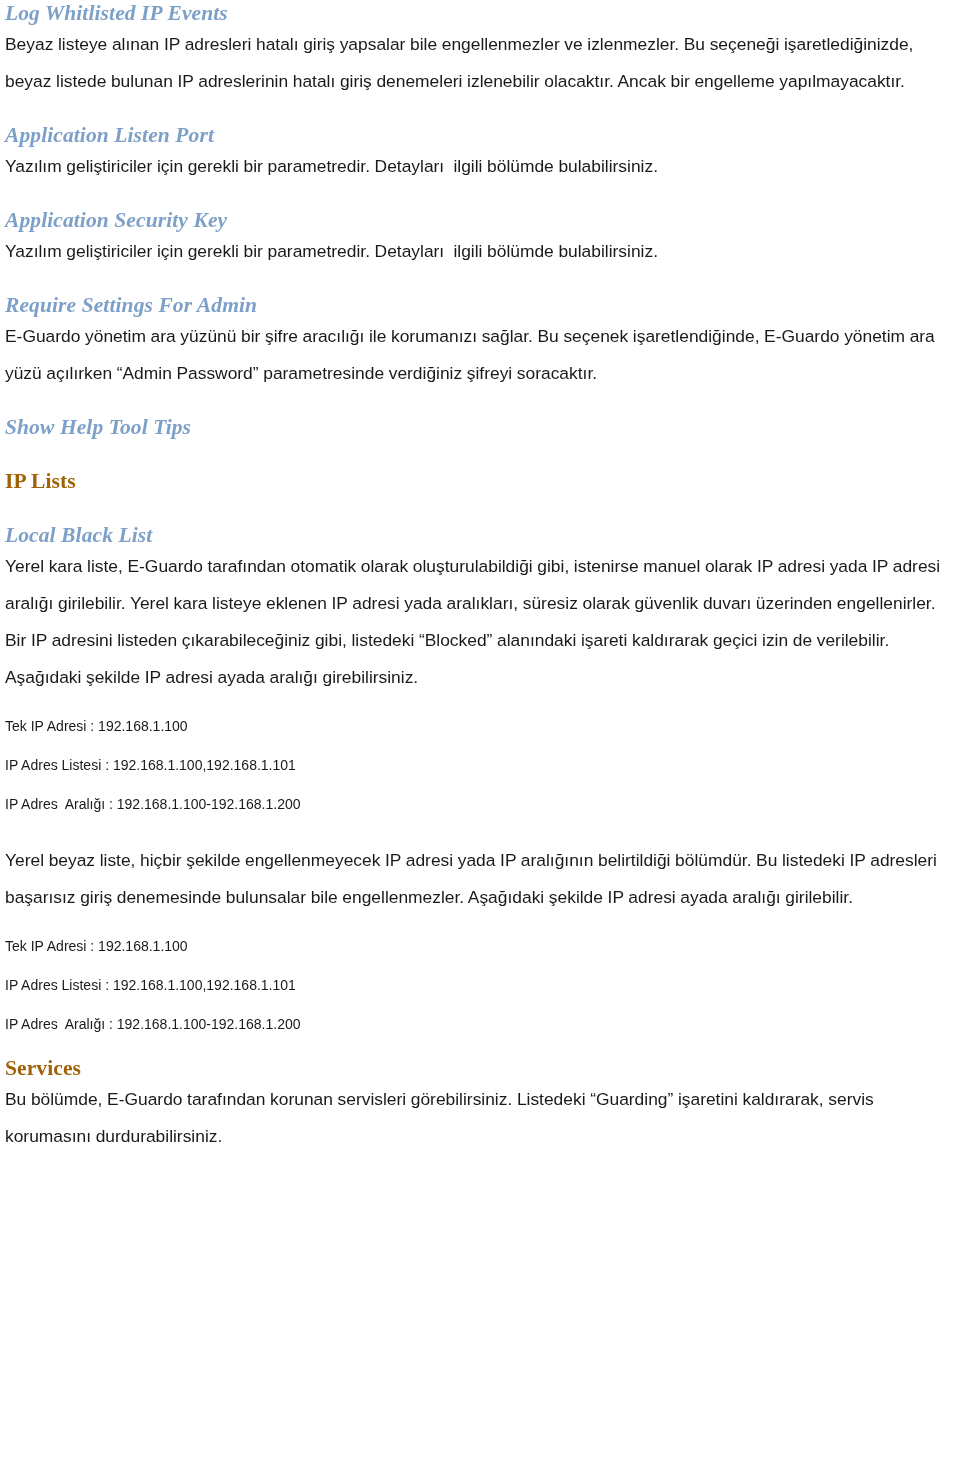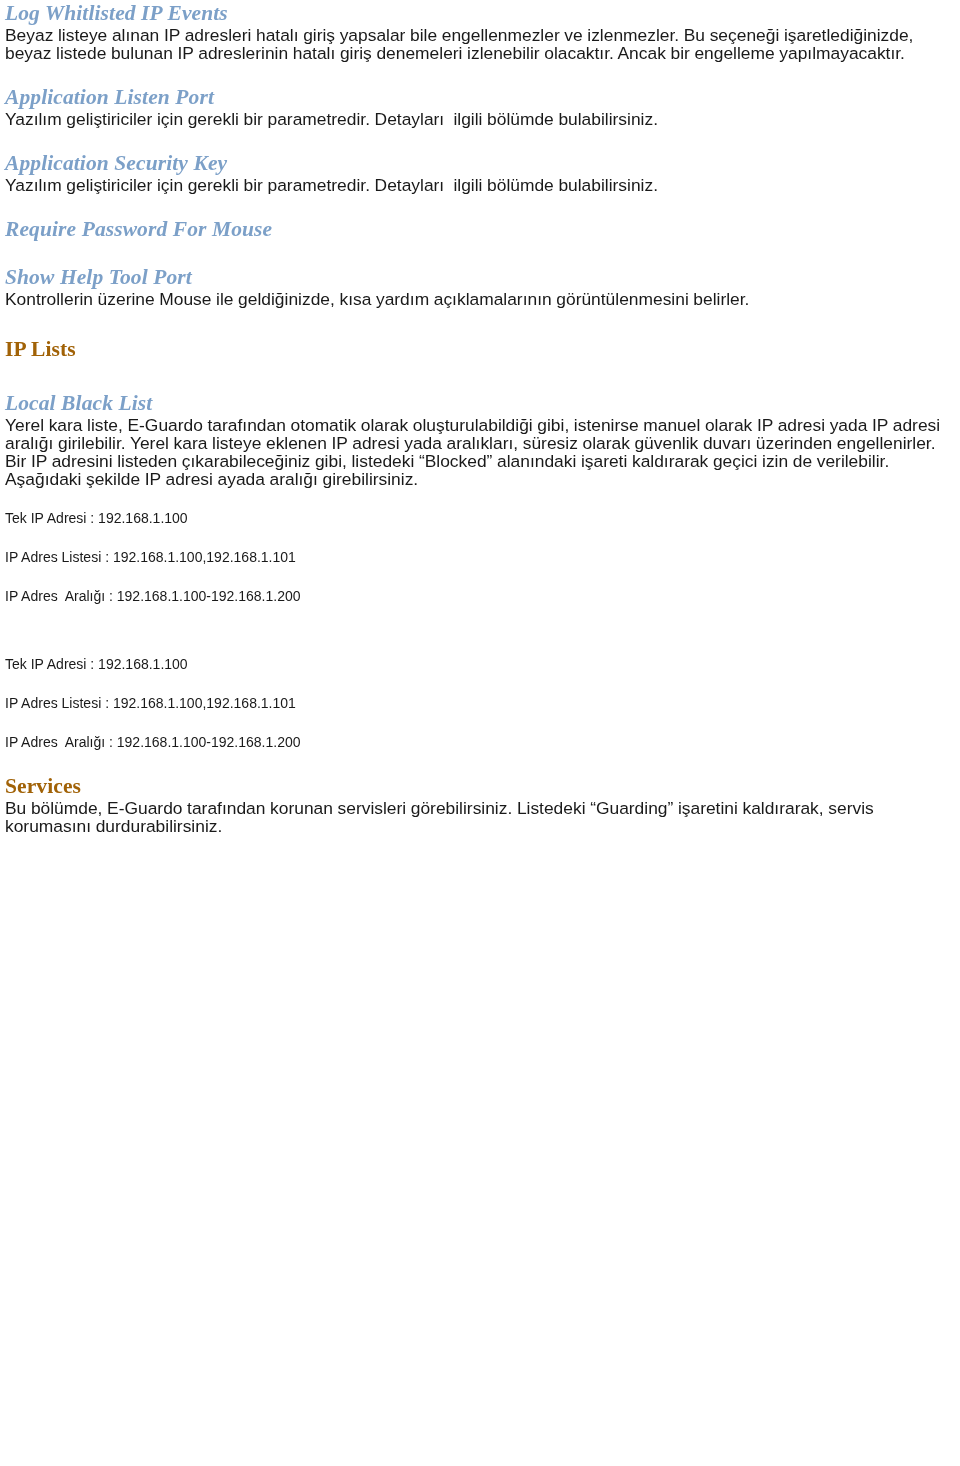--- a/index.html
+++ b/index.html
@@ -46,21 +46,21 @@
     color: #7CA0C8;
     margin: 0;
     letter-spacing: 0.1px;
     white-space: pre;
   }
 
   
   .body-text {
     font-family: "Liberation Sans", sans-serif;
     font-size: 17.4px;
-    line-height: 18px;
+    line-height: 37px;
     color: #1a1a1a;
     margin: 0;
     text-align: left;
     white-space: pre-wrap;
     word-spacing: -0.2px;
   }
 
   
   .example-line {
     font-family: "Liberation Sans", sans-serif;
@@ -99,28 +99,28 @@
   <div class="gap-lg"></div>
 
   <div class="block">
     <div class="h2">Application Security Key</div>
     <div class="body-text">Yazılım geliştiriciler için gerekli bir parametredir. Detayları  ilgili bölümde bulabilirsiniz.</div>
   </div>
 
   <div class="gap-lg"></div>
 
   <div class="block">
-    <div class="h2">Require Password For Mouse</div>
+    <div class="h2">Require Settings For Admin</div>
+    <div class="body-text">E-Guardo yönetim ara yüzünü bir şifre aracılığı ile korumanızı sağlar. Bu seçenek işaretlendiğinde, E-Guardo yönetim ara yüzü açılırken “Admin Password” parametresinde verdiğiniz şifreyi soracaktır.</div>
   </div>
 
   <div class="gap-lg"></div>
 
   <div class="block">
-    <div class="h2">Show Help Tool Port</div>
-    <div class="body-text">Kontrollerin üzerine Mouse ile geldiğinizde, kısa yardım açıklamalarının görüntülenmesini belirler.</div>
+    <div class="h2">Show Help Tool Tips</div>
   </div>
 
   <div class="gap-xl"></div>
 
   <div class="block">
     <div class="h1">IP Lists</div>
   </div>
 
   <div class="gap-xl"></div>
 
@@ -131,20 +131,21 @@
     <div class="example-line">Tek IP Adresi : 192.168.1.100</div>
     <div class="gap-sm"></div>
     <div class="example-line">IP Adres Listesi : 192.168.1.100,192.168.1.101</div>
     <div class="gap-sm"></div>
     <div class="example-line">IP Adres  Aralığı : 192.168.1.100-192.168.1.200</div>
   </div>
 
   <div class="gap-lg"></div>
 
   <div class="block">
+    <div class="body-text">Yerel beyaz liste, hiçbir şekilde engellenmeyecek IP adresi yada IP aralığının belirtildiği bölümdür. Bu listedeki IP adresleri başarısız giriş denemesinde bulunsalar bile engellenmezler. Aşağıdaki şekilde IP adresi ayada aralığı girilebilir.</div>
     <div class="gap-md"></div>
     <div class="example-line">Tek IP Adresi : 192.168.1.100</div>
     <div class="gap-sm"></div>
     <div class="example-line">IP Adres Listesi : 192.168.1.100,192.168.1.101</div>
     <div class="gap-sm"></div>
     <div class="example-line">IP Adres  Aralığı : 192.168.1.100-192.168.1.200</div>
   </div>
 
   <div class="gap-md"></div>
 

